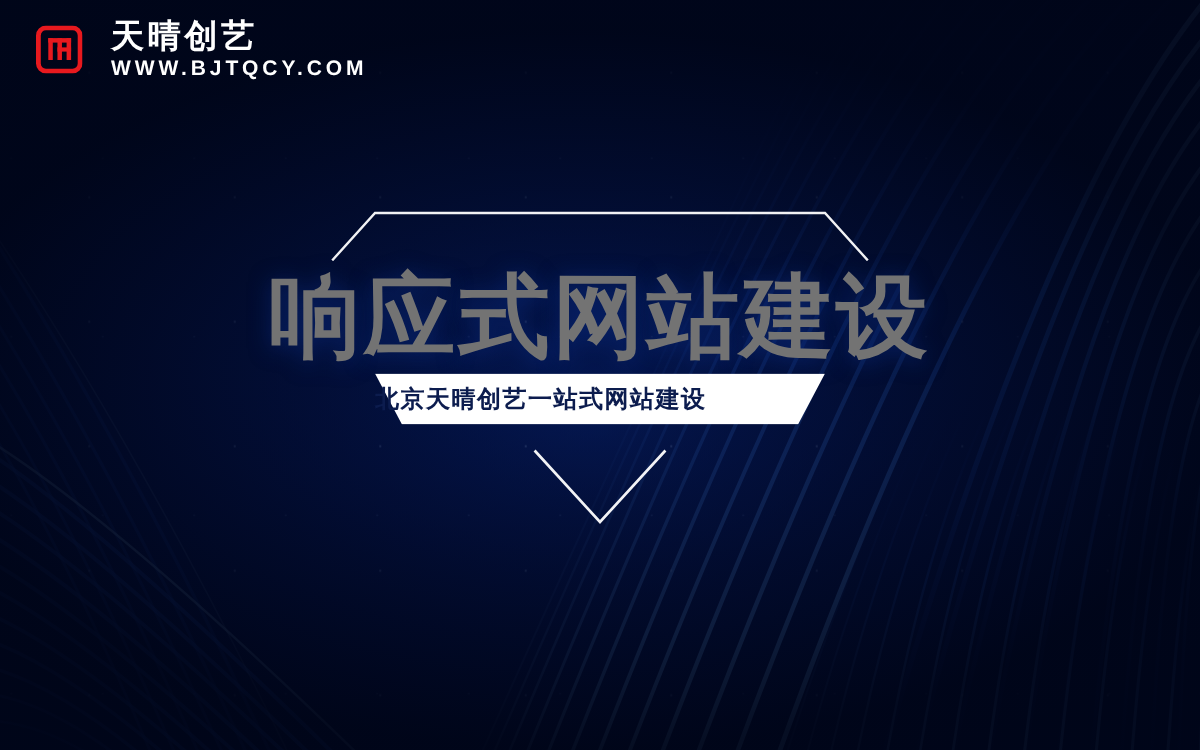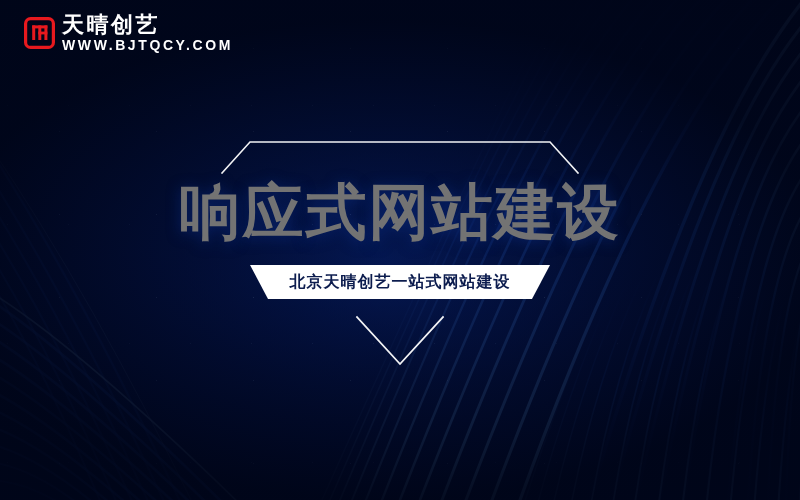--- a/index.html
+++ b/index.html
@@ -47,21 +47,21 @@
     background-position: 11px 7px, 38px 46px;
   }
 
   
   .logo {
     position: absolute;
     left: 24px;
     top: 14px;
     display: flex;
     align-items: center;
-    gap: 7px;
+    gap: 19px;
     z-index: 6;
   }
   .logo-mark {
     width: 31px;
     height: 32px;
     flex: 0 0 auto;
   }
   .logo-text-wrap {
     display: flex;
     flex-direction: column;
@@ -120,26 +120,25 @@
     font-weight: 700;
     color: #ffffff;
     letter-spacing: 0.5px;
     line-height: 1;
     white-space: nowrap;
     margin-top: 18px;
     text-shadow: 0 1px 8px rgba(10,40,120,0.6);
   }
   .ribbon {
     position: relative;
-    margin-top: 18px;
+    margin-top: 2px;
     width: 300px;
     height: 34px;
     display: flex;
     align-items: center;
-    justify-content: center;
   }
   .ribbon-bg {
     position: absolute;
     inset: 0;
     background: #ffffff;
     clip-path: polygon(0% 0%, 100% 0%, 94% 100%, 6% 100%);
   }
   .ribbon-label {
     position: relative;
     font-family: "DejaVu Sans", "Liberation Sans", sans-serif;

